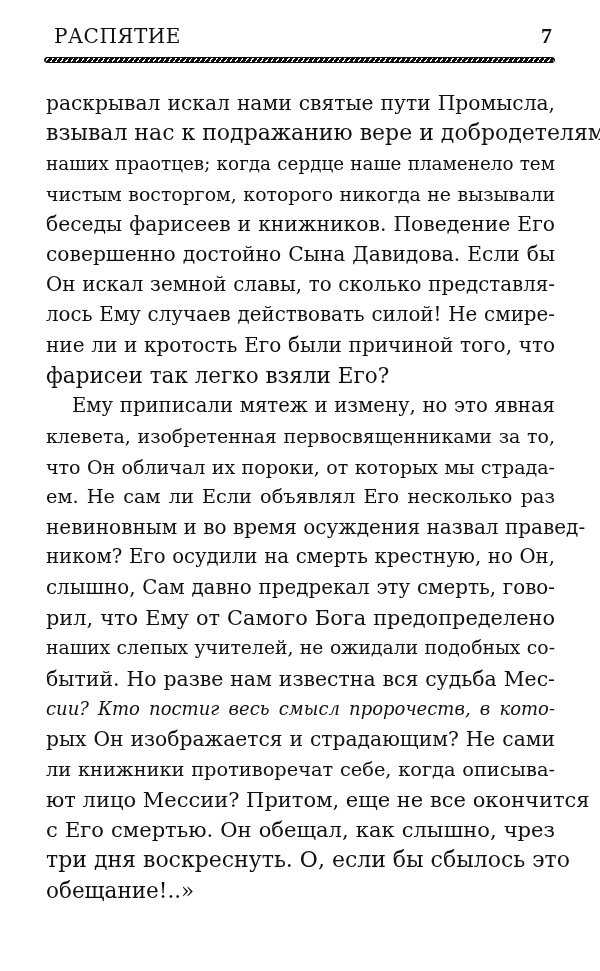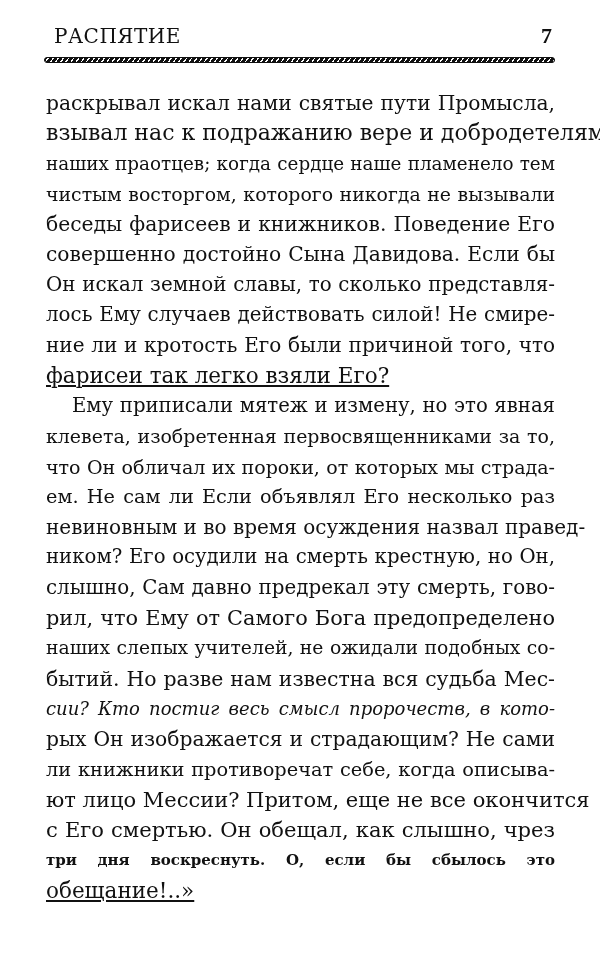--- a/index.html
+++ b/index.html
@@ -82,21 +82,20 @@
       font-size: 21.5px;
       text-align: justify;
       text-align-last: justify;
       white-space: nowrap;
       overflow: visible;
       color: #111;
     }
     .line.last {
       text-align: center;
       text-align-last: left;
-      text-decoration: underline;
     }
     .line.indent {
       padding-left: 26px;
       width: 483px;
     }
   </style>
 </head>
 <body>
 
 <div class="page">
@@ -132,18 +131,18 @@
       <span class="line" style="font-size: 19.7px;">ником? Его осудили на смерть крестную, но Он,</span>
       <span class="line" style="font-size: 19.85px;">слышно, Сам давно предрекал эту смерть, гово-</span>
       <span class="line" style="font-size: 20.86px;">рил, что Ему от Самого Бога предопределено</span>
       <span class="line" style="font-size: 18.76px;">наших слепых учителей, не ожидали подобных со-</span>
       <span class="line" style="font-size: 20.43px;">бытий. Но разве нам известна вся судьба Мес-</span>
       <span class="line" style="font-size: 18px; font-style: italic;">сии? Кто постиг весь смысл пророчеств, в кото-</span>
       <span class="line" style="font-size: 20.28px;">рых Он изображается и страдающим? Не сами</span>
       <span class="line" style="font-size: 19.37px;">ли книжники противоречат себе, когда описыва-</span>
       <span class="line" style="font-size: 21px;">ют лицо Мессии? Притом, еще не все окончится</span>
       <span class="line" style="font-size: 21.06px;">с Его смертью. Он обещал, как слышно, чрез</span>
-      <span class="line" style="font-size: 15px; font-weight: bold;">три дня воскреснуть. О, если бы сбылось это</span>
+      <span class="line" style="font-size: 22px;">три дня воскреснуть. О, если бы сбылось это</span>
       <span class="line last">обещание!..»</span>
     </div>
 
   </div>
 </div>
 
 </body></html>

